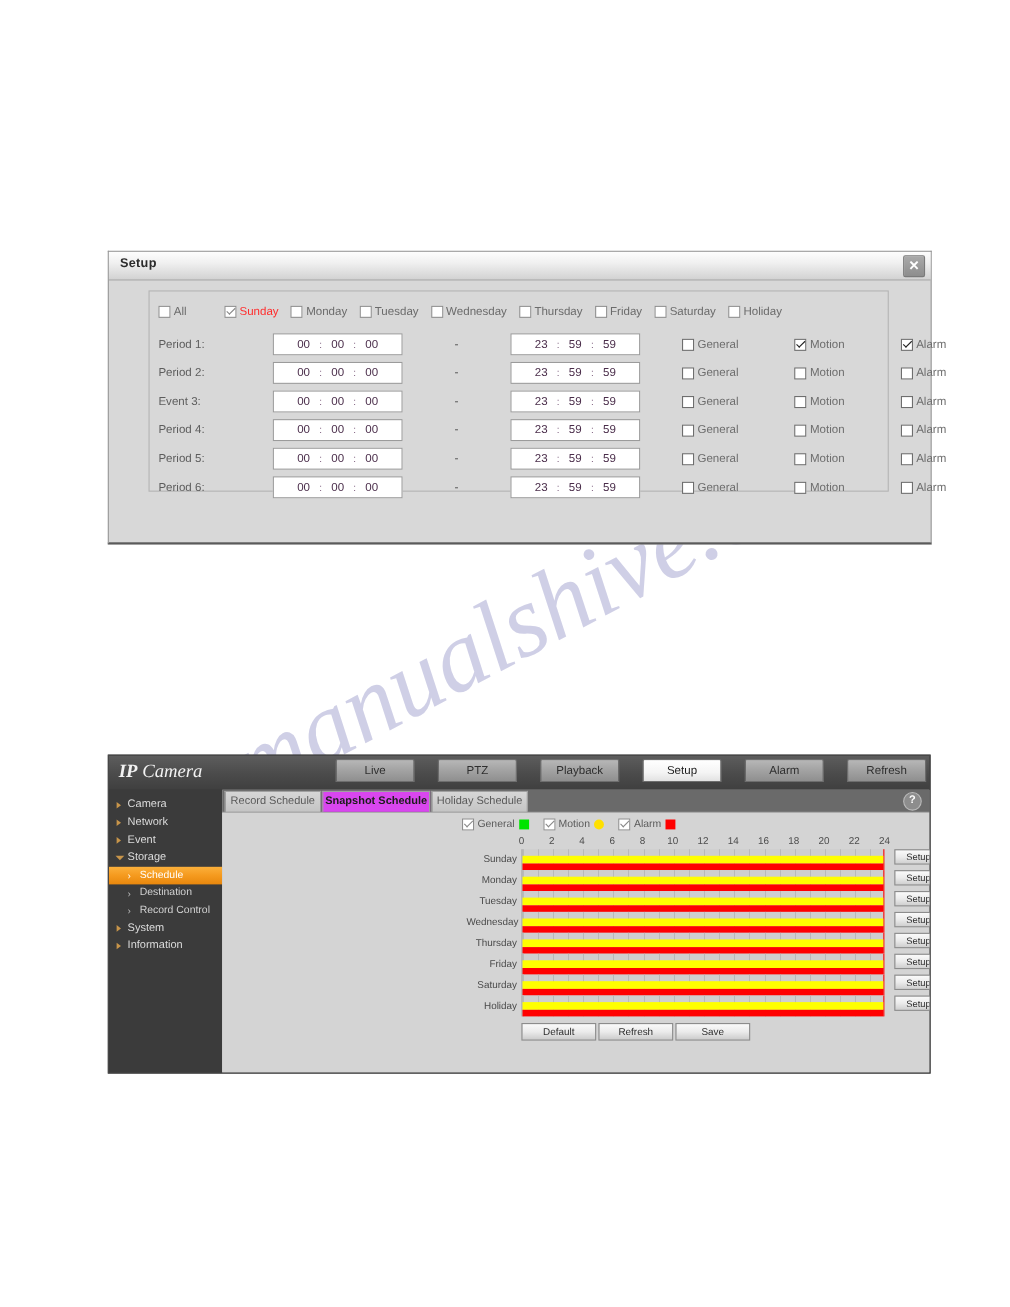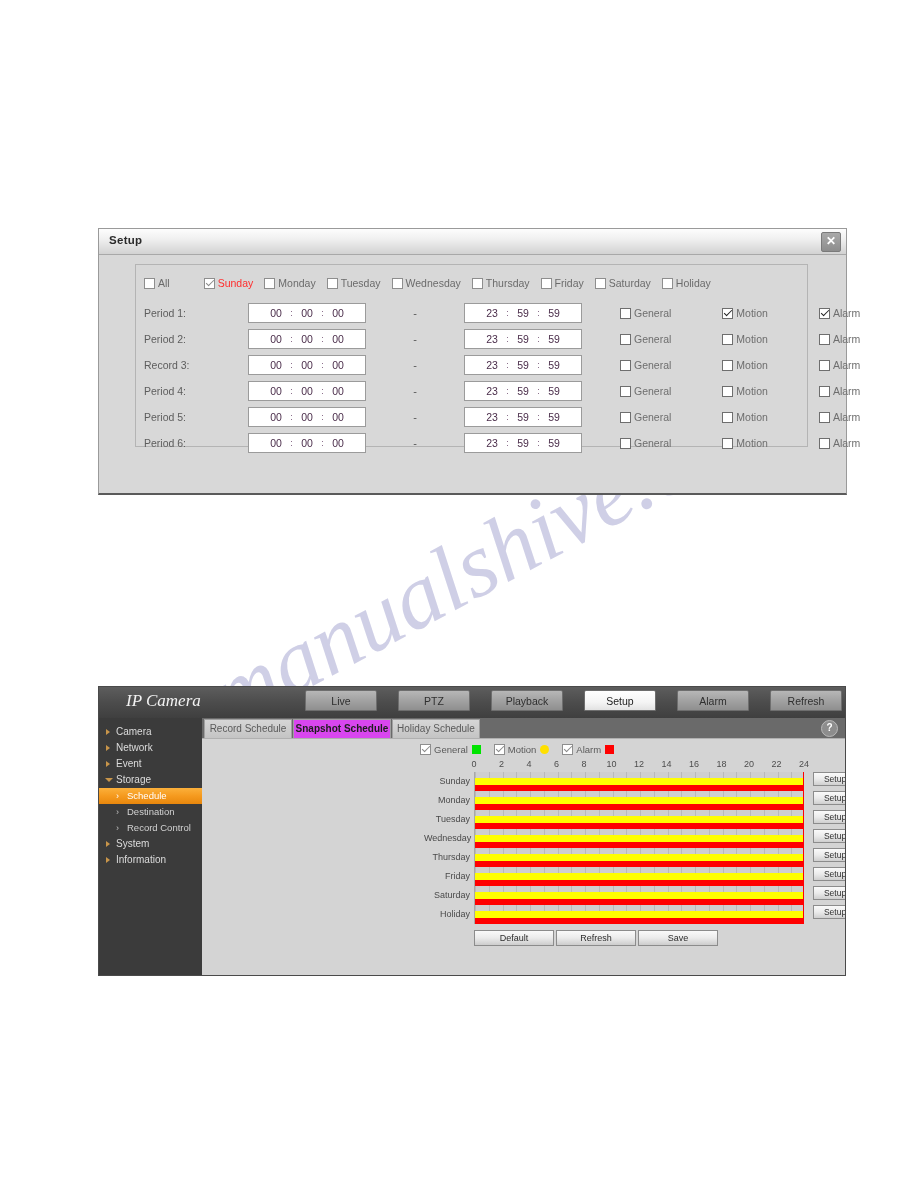--- a/index.html
+++ b/index.html
@@ -203,21 +203,21 @@
   }
   .logo {
     position: absolute;
     left: 9px;
     top: 4px;
     font-size: 17px;
     color: #f2f2f2;
     font-style: italic;
     font-family: "Liberation Serif", serif;
   }
-  .logo b { font-weight: normal; font-style: italic; margin-left: 18px; }
+  .logo b { font-weight: bold; font-style: italic; }
   .logo span { font-weight: normal; }
 
   .nav {
     position: absolute;
     right: 3px;
     top: 3px;
     display: flex;
     gap: 19px;
   }
   .nav-btn {
@@ -443,21 +443,21 @@
     cursor: pointer;
   }
 
   .action-row {
     position: absolute;
     left: 272px;
     top: 191px;
     display: flex;
   }
   .action-row .btnmd {
-    width: 80px;
+    width: 68px;
     height: 16px;
     line-height: 15px;
     text-align: center;
     font-size: 9px;
     color: #2d2d2d;
     background: linear-gradient(to bottom, #fafafa 0%, #ebebeb 50%, #cccccc 100%);
     border: 1px solid #8c8c8c;
     box-sizing: border-box;
     margin-right: 2px;
     cursor: pointer;
@@ -568,21 +568,21 @@
             <div class="evt">
               <span class="cbx"></span>
               <span class="evt-label">Motion</span>
             </div>
             <div class="evt">
               <span class="cbx"></span>
               <span class="evt-label">Alarm</span>
             </div>
           </div>
           <div class="period-row" style="top: 87px;">
-            <div class="p-label">Record 3:</div>
+            <div class="p-label">Event 3:</div>
             <div class="time-field">
               <span class="tseg">00</span>
               <span class="tsep">:</span>
               <span class="tseg">00</span>
               <span class="tsep">:</span>
               <span class="tseg">00</span>
             </div>
             <div class="dash">-</div>
             <div class="time-field">
               <span class="tseg">23</span>

